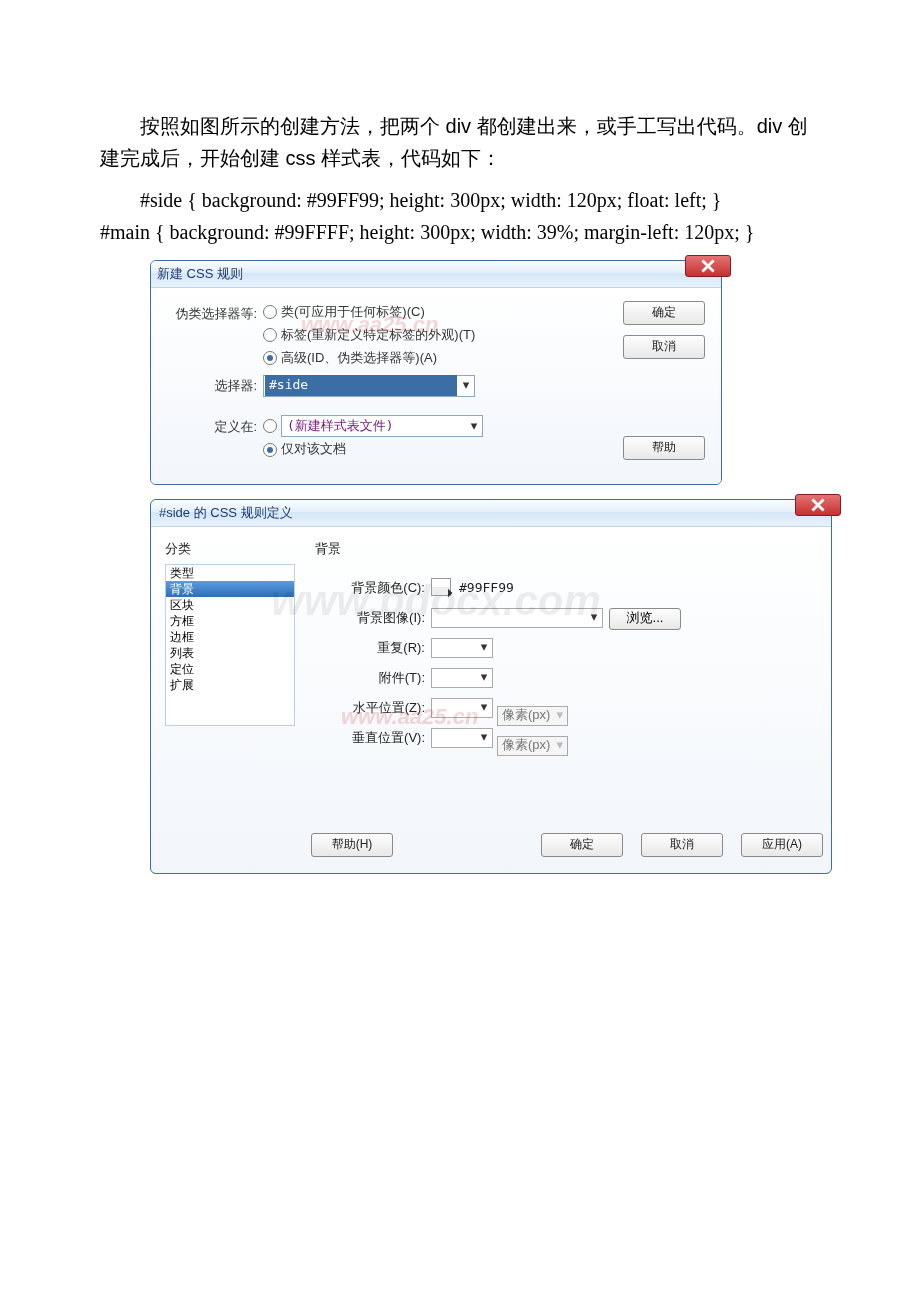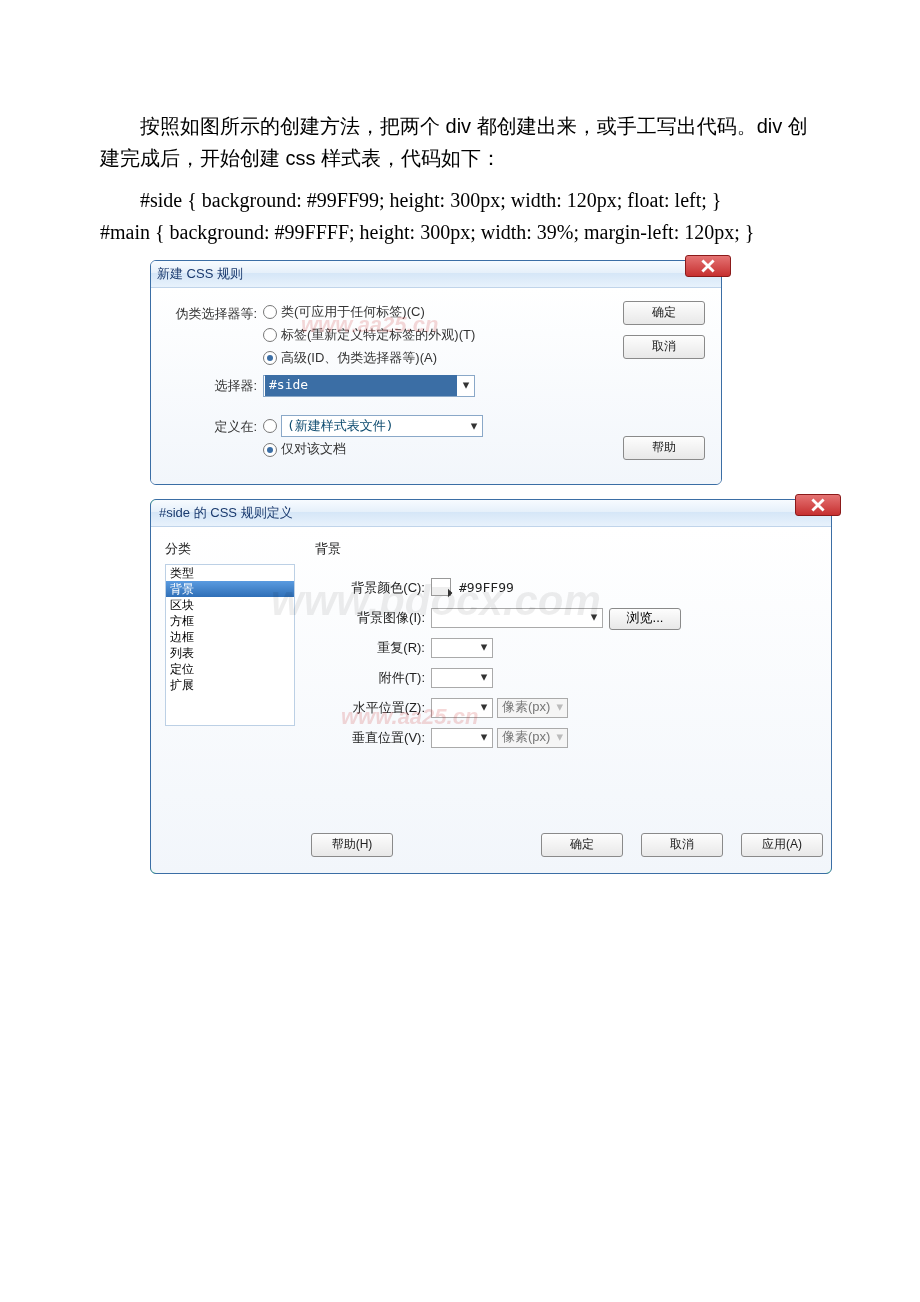--- a/index.html
+++ b/index.html
@@ -64,21 +64,21 @@
   .radio .r { width:12px;height:12px;border:1px solid #777;border-radius:50%;background:#fff;display:inline-flex;align-items:center;justify-content:center;}
   .radio .r.sel::after{content:"";width:6px;height:6px;background:#3b6ea5;border-radius:50%;}
 
   .combo {
     display:flex;align-items:center;
     border:1px solid #8aa8c8;background:#fff;height:20px;
     width:210px;
   }
   .combo .val{flex:1;padding:0 4px;font-family:monospace;background:#3b6ea5;color:#fff;margin:1px;}
   .combo .arrow{width:16px;text-align:center;color:#333;}
-  .combo.plain .val{background:transparent;color:#0c4a6e;}
+  .combo.plain .val{background:transparent;color:#701a75;}
 
   .btncol { position:absolute; right:16px; top:40px; display:flex;flex-direction:column;gap:10px; }
   .winbtn {
     width:80px;height:22px;
     background:linear-gradient(#fdfdfd,#e8e8e8);
     border:1px solid #8a8a8a;border-radius:3px;
     display:flex;align-items:center;justify-content:center;
     font-size:12px;color:#222;
   }
   .winbtn.below{position:absolute;right:16px;bottom:24px;margin-left:28px;}
@@ -113,21 +113,21 @@
   .formhdr{color:#222;margin-bottom:18px;}
   .frow{display:flex;align-items:flex-start;height:30px;}
   .frow .flbl{width:110px;text-align:right;padding-right:6px;color:#222;}
   .swatch{width:18px;height:16px;border:1px solid #999;background:linear-gradient(#fff 50%,#eee 50%);display:inline-block;position:relative;}
   .swatch::after{content:"";position:absolute;right:0;bottom:0;border:3px solid transparent;border-top-color:#333;border-right-color:#333;transform:translate(1px,1px) rotate(45deg);width:0;height:0;}
   .swtxt{margin-left:8px;font-family:monospace;color:#222;}
   .fcombo{border:1px solid #aaa;background:#fff;height:18px;width:120px;display:flex;align-items:center;}
   .fcombo .val{flex:1;padding:0 4px;}
   .fcombo .arrow{width:16px;text-align:center;color:#333;}
   .small{width:60px;}
-  .unit{border:1px solid #aaa;background:#f5f5f5;height:18px;display:flex;align-items:center;padding:0 4px;margin-left:4px;color:#777;}
+  .unit{border:1px solid #aaa;background:#f5f5f5;height:18px;display:flex;align-items:center;padding:0 4px;margin-left:4px;color:#777;margin-top:8px;}
   .unit .arrow{margin-left:6px;color:#bbb;}
   .browsebtn{margin-left:6px;width:70px;height:20px;background:linear-gradient(#fdfdfd,#e8e8e8);border:1px solid #8a8a8a;border-radius:3px;display:flex;align-items:center;justify-content:center;}
 
   .btnrow{position:absolute;bottom:16px;left:160px;right:8px;display:flex;gap:18px;align-items:center;}
   .btnrow .spacer{flex:1;}
 
   .wm{position:absolute;font-size:42px;font-weight:bold;font-style:italic;color:rgba(0,0,0,0.07);pointer-events:none;}
   .wm.red{color:rgba(200,40,40,0.18);font-size:22px;font-style:italic;}
 </style>
 </head>

